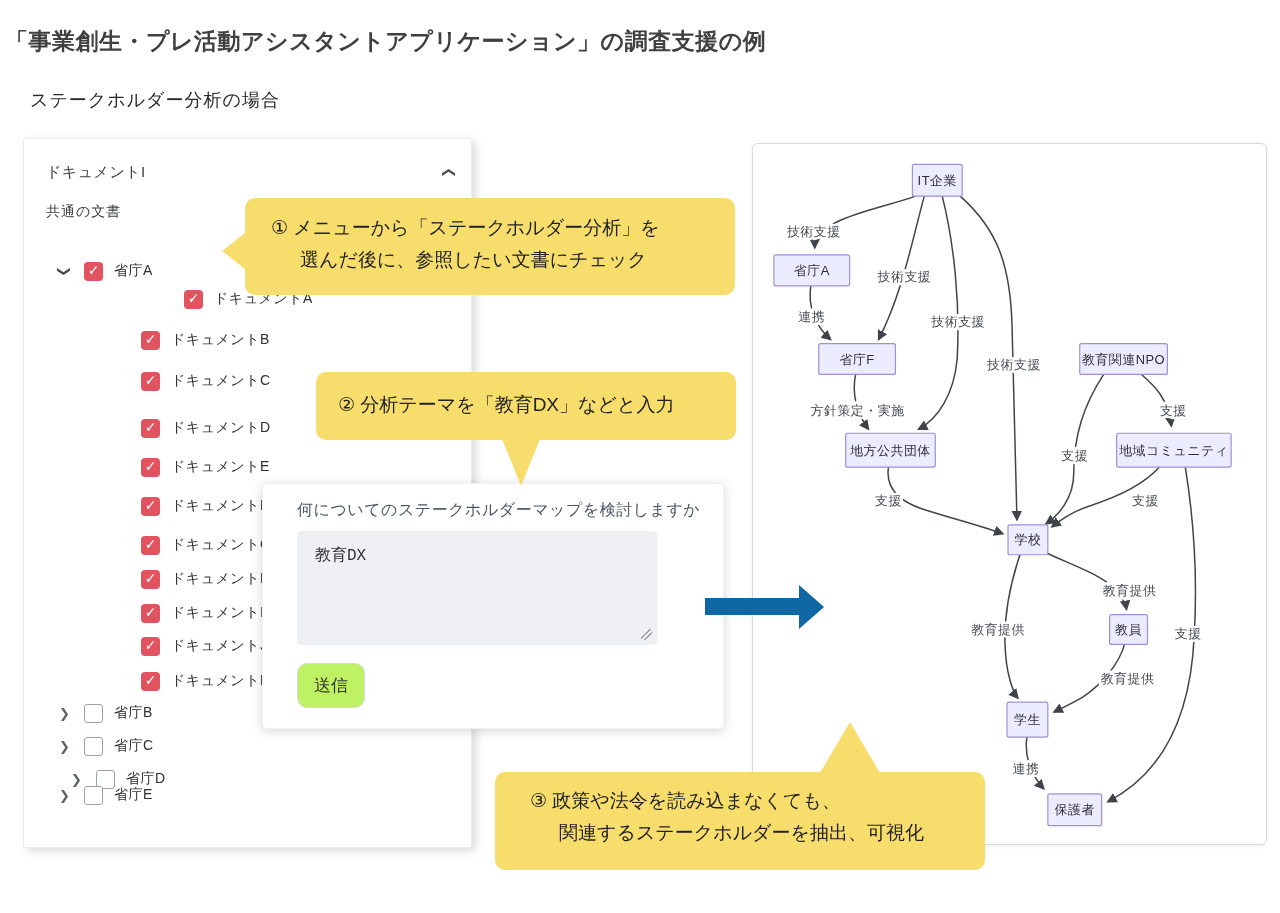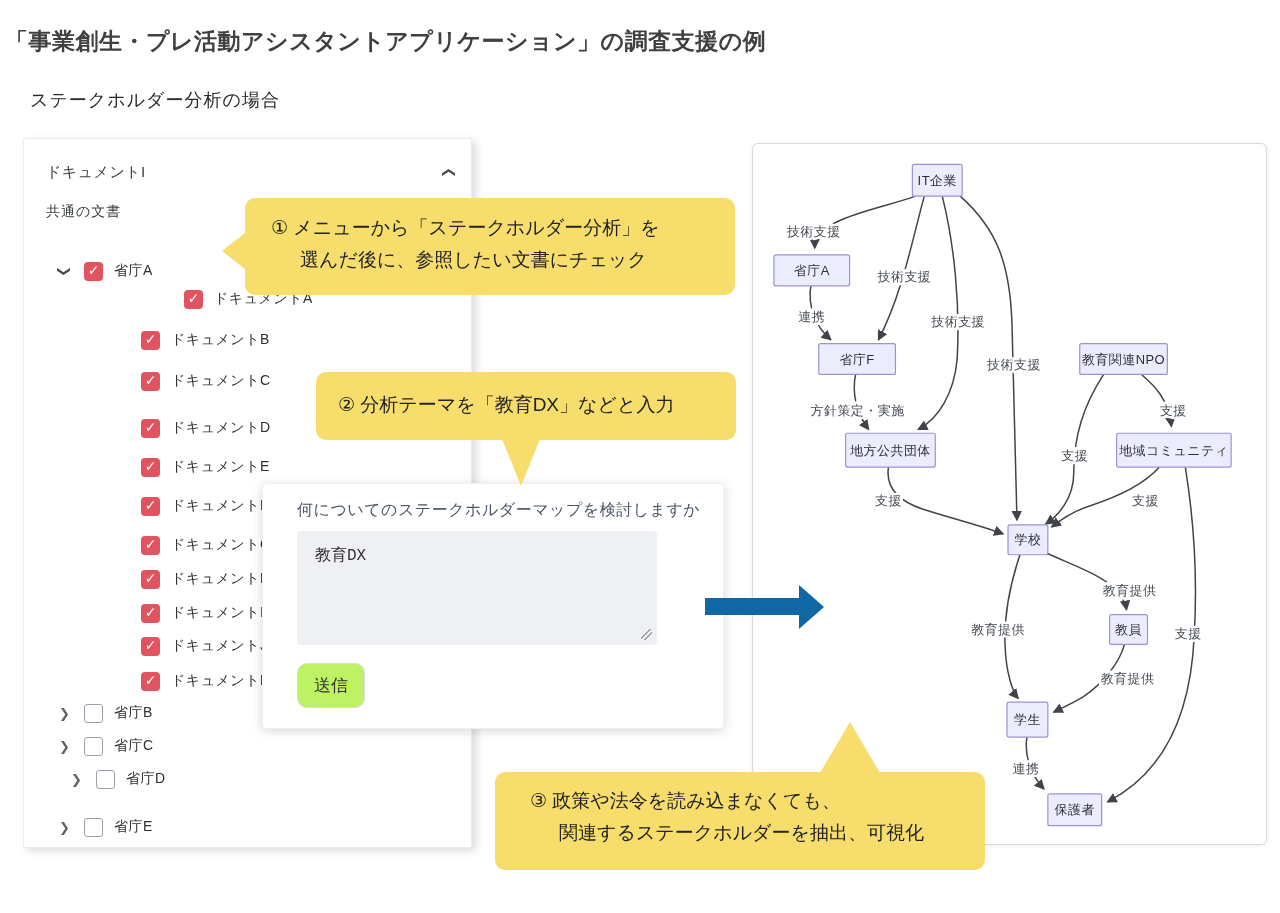--- a/index.html
+++ b/index.html
@@ -147,21 +147,21 @@
         <div class="trow" style="top: 596px; left: 35px;">
           <span class="tchev collapsed"></span>
           <span class="cb unchecked"></span>
           <span class="lbl">省庁C</span>
         </div>
         <div class="trow" style="top: 629px; left: 47px;">
           <span class="tchev collapsed"></span>
           <span class="cb unchecked"></span>
           <span class="lbl">省庁D</span>
         </div>
-        <div class="trow" style="top: 677px; left: 35px;">
+        <div class="trow" style="top: 645px; left: 35px;">
           <span class="tchev collapsed"></span>
           <span class="cb unchecked"></span>
           <span class="lbl">省庁E</span>
         </div>
       </div>
   </div>
 
   <div class="callout callout1">
     <span class="tail"></span>
     <div class="l1">① メニューから「ステークホルダー分析」を</div>

